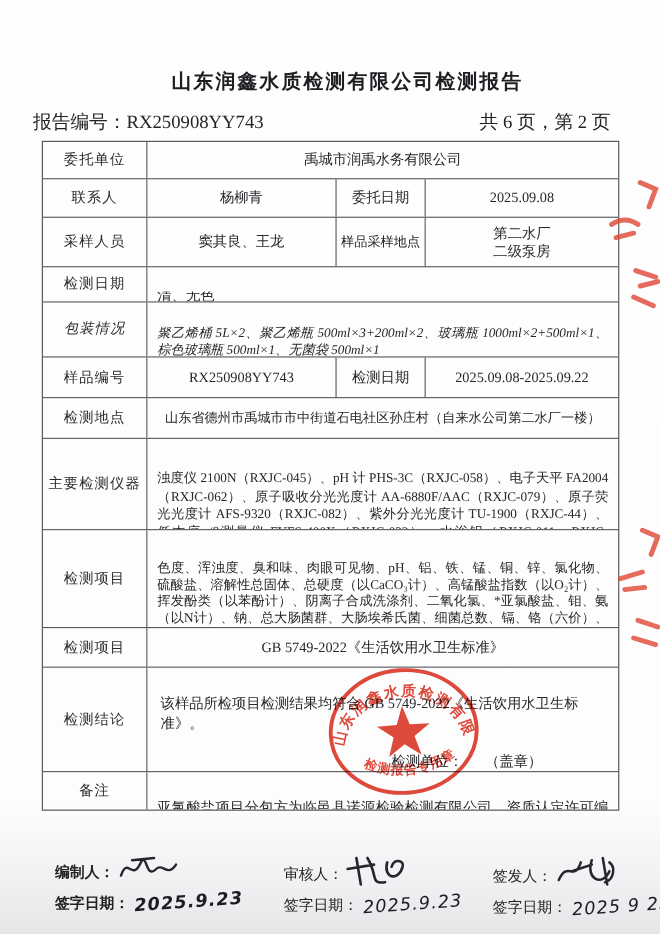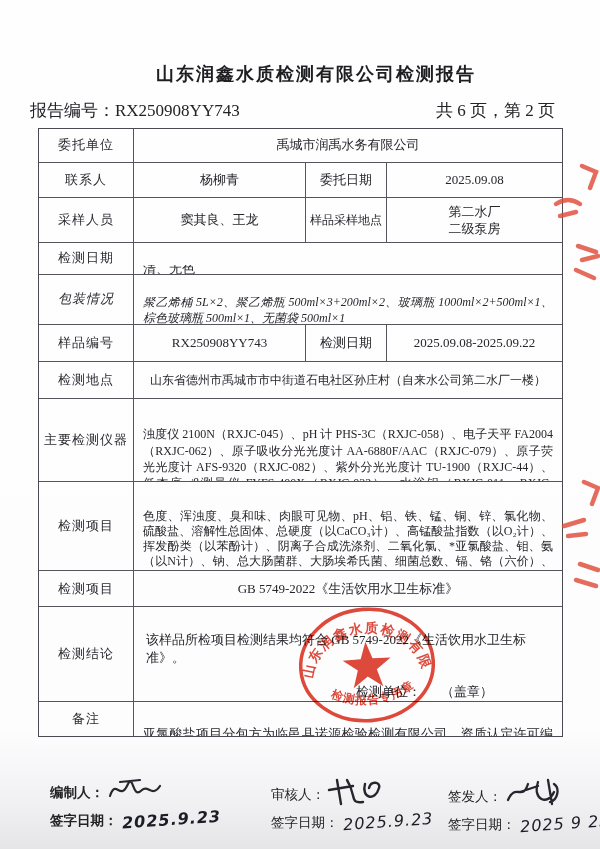--- a/index.html
+++ b/index.html
@@ -65,21 +65,21 @@
   .sig-block{position:absolute;font-size:13.5px;color:#222;}
   .sig-line{display:flex;align-items:flex-end;height:30px;}
   .sig-scribble{margin-left:2px;margin-bottom:-4px;}
   .date-line{margin-top:8px;display:flex;align-items:baseline;}
   .hand{
     font-family:"DejaVu Sans",sans-serif;font-style:italic;
     font-size:16px;letter-spacing:1px;color:#1c1c26;
     display:inline-block;transform:rotate(-4deg);margin-left:4px;
   }
   .sig1{left:50px;top:772px;font-weight:bold;}
-  .sig2{left:271px;top:774px;}
+  .sig2{left:258px;top:774px;}
   .sig3{left:448px;top:776px;}
 </style>
 </head>
 <body>
 
 <div class="page">
 
   <div class="title">山东润鑫水质检测有限公司检测报告</div>
 
   <div class="report-line">

